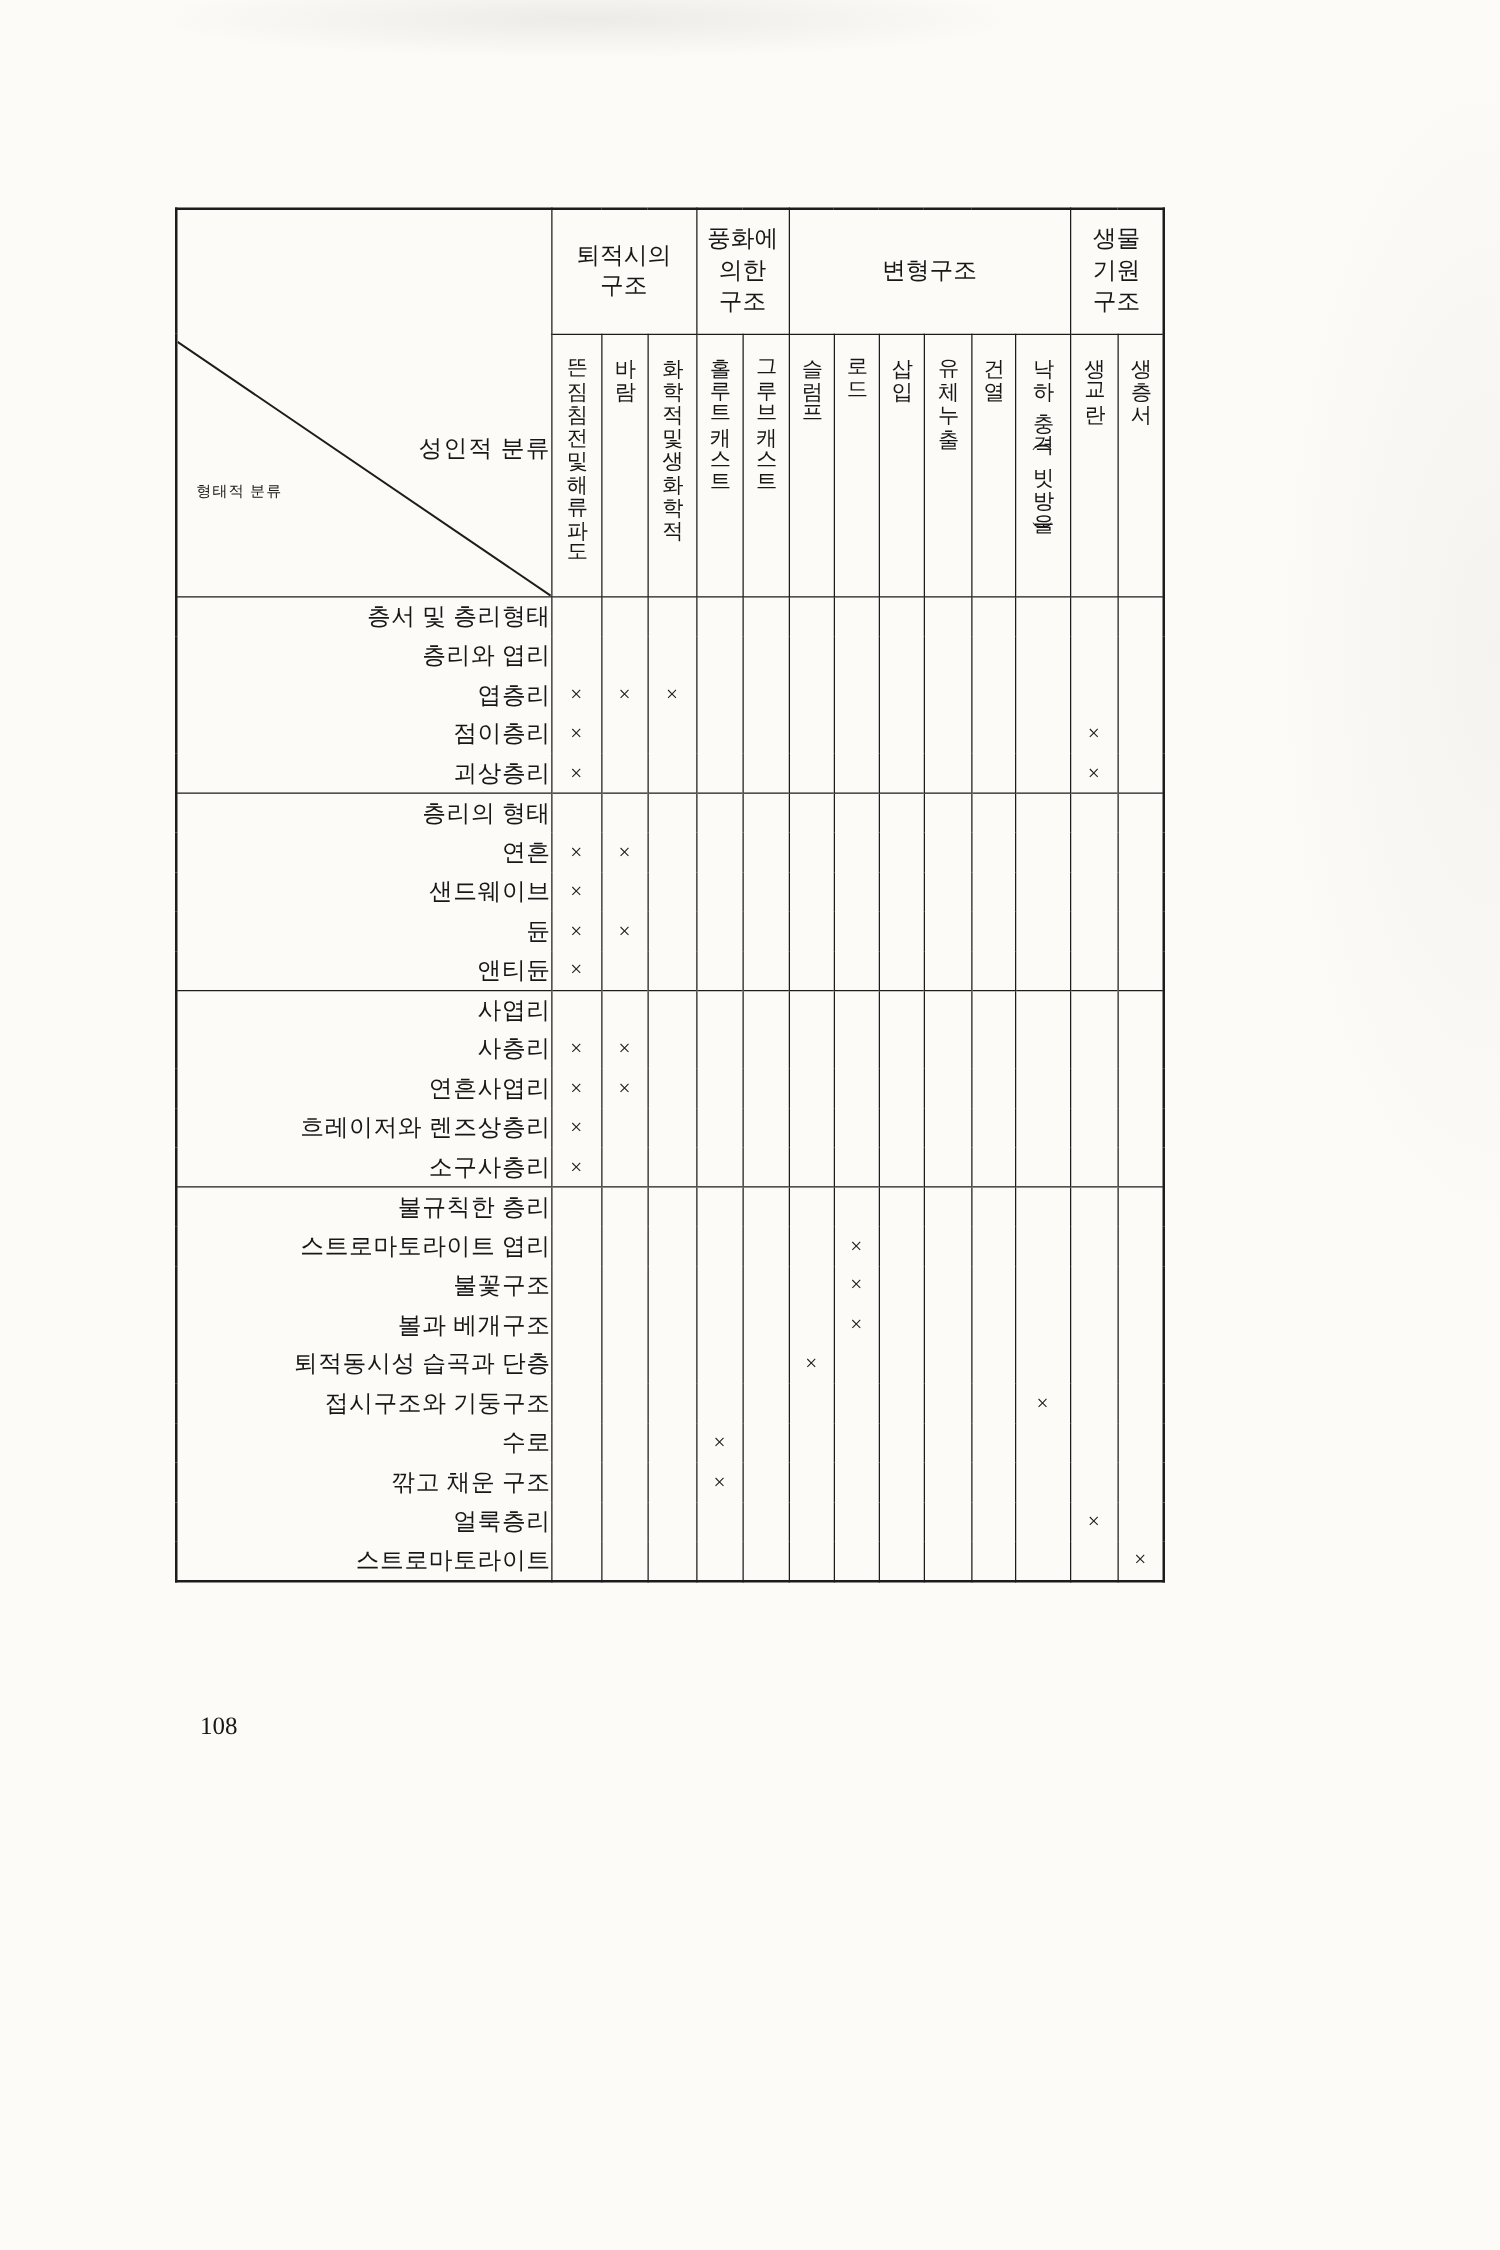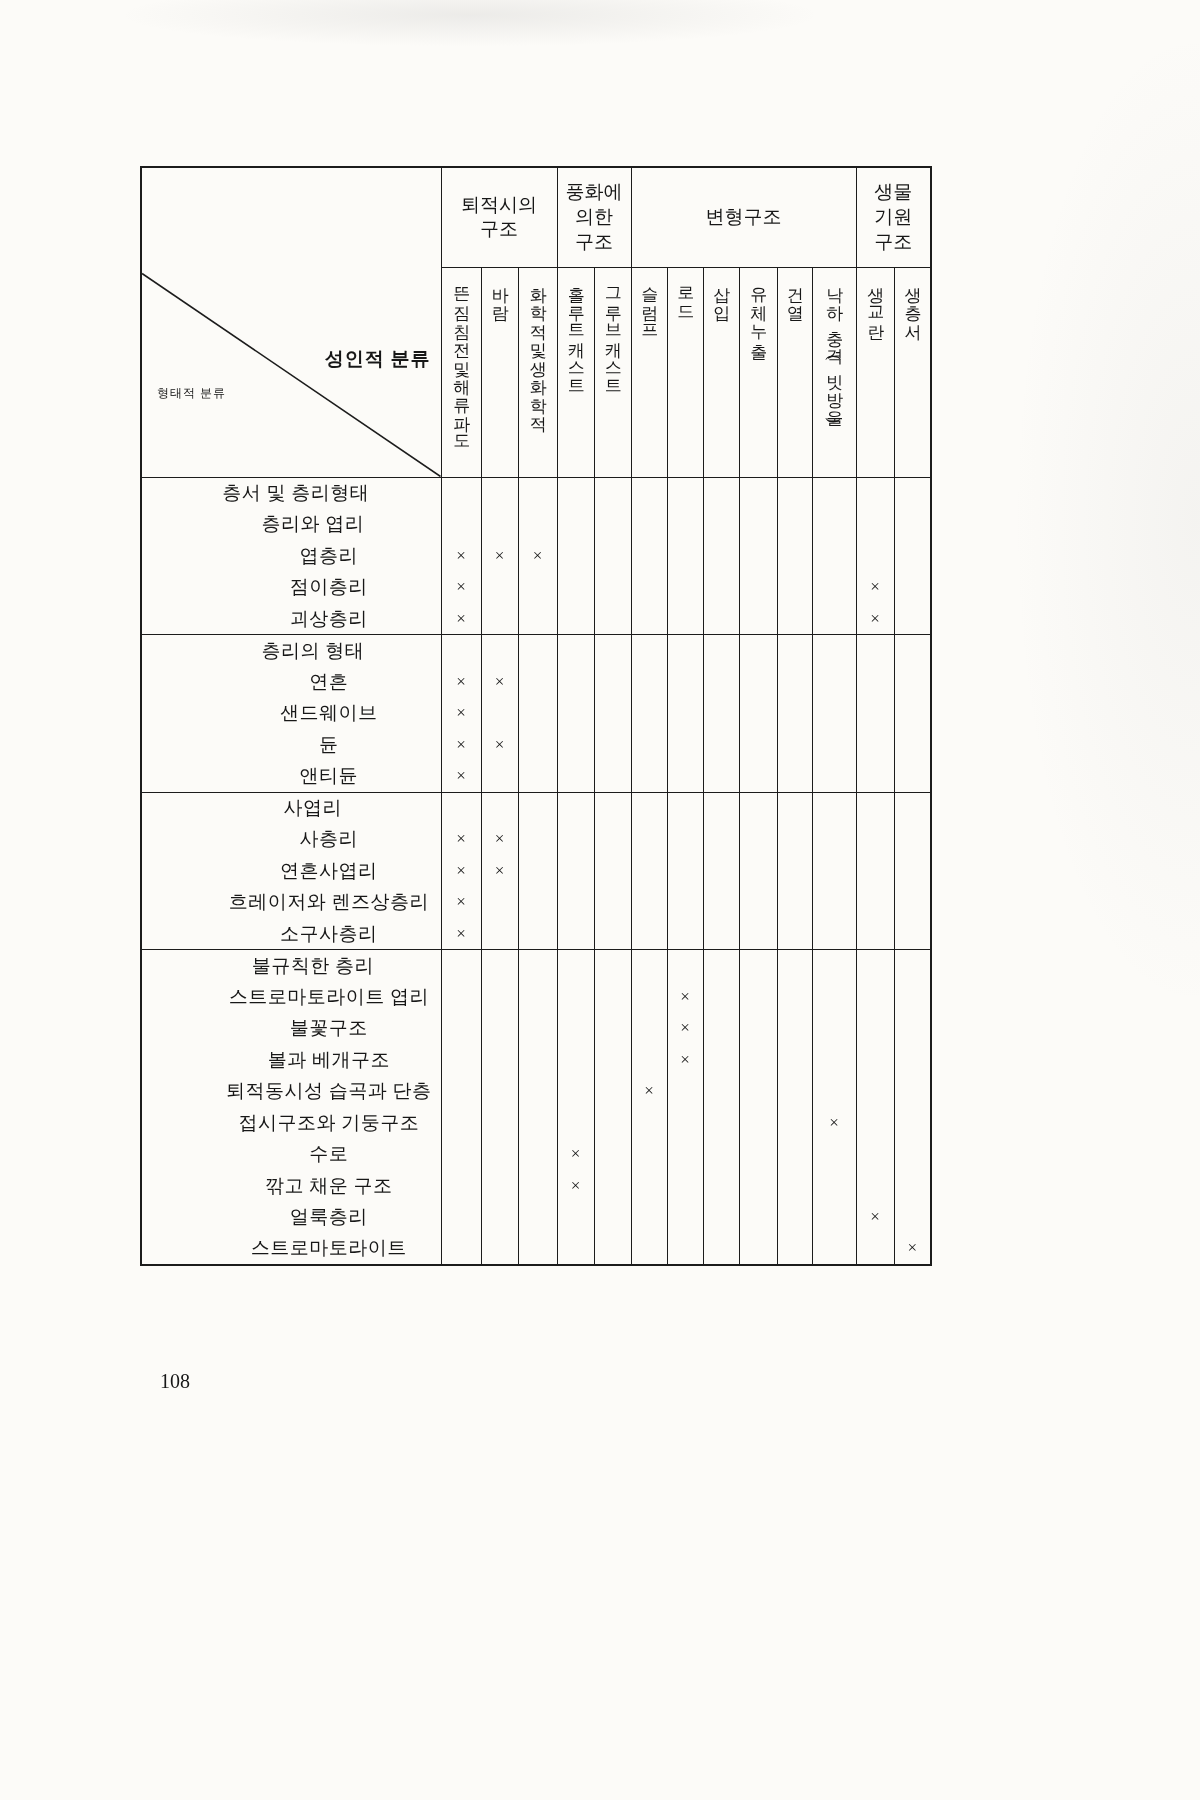--- a/index.html
+++ b/index.html
@@ -20,28 +20,28 @@
   col.cl  { width: 300px; }
   col.c0  { width: 40px; } col.c1 { width: 37px; } col.c2 { width: 39px; }
   col.c3  { width: 37px; } col.c4 { width: 37px; } col.c5 { width: 36px; }
   col.c6  { width: 36px; } col.c7 { width: 36px; } col.c8 { width: 38px; }
   col.c9  { width: 35px; } col.c10 { width: 44px; } col.c11 { width: 38px; }
   col.c12 { width: 37px; }
   thead th.ghead { height: 100px; vertical-align: middle; text-align: center;
                    font-size: 19px; line-height: 1.3; white-space: pre-line; }
   th.corner { position: relative; padding: 0; }
   .corner svg { position: absolute; inset: 0; width: 100%; height: 100%; display: block; }
-  .corner-tr { position: absolute; top: 178px; right: 10px; font-size: 19px; letter-spacing: 1px; font-weight: bold; }
+  .corner-tr { position: absolute; top: 178px; right: 0; font-size: 19px; letter-spacing: 1px; }
   .corner-bl { position: absolute; top: 217px; left: 15px; font-size: 12px; letter-spacing: 1px; }
   th.vhead { height: 210px; vertical-align: top; text-align: center; padding-top: 7px; }
   .vtext { display: inline-block; writing-mode: vertical-rl; text-orientation: mixed;
            font-size: 17px; line-height: 1.1; letter-spacing: 1.5px; }
   tbody td { border-top: 0; border-bottom: 0; height: 31.5px; font-size: 19px; }
   tbody tr.section-start td { border-top: 1.5px solid #1c1c1c; }
-  td.rlabel { text-align: center; white-space: nowrap; overflow: hidden; letter-spacing: .5px; }
+  td.rlabel { text-align: right; white-space: nowrap; overflow: hidden; letter-spacing: .5px; }
   td.rlabel.ind0 { padding-left: 9px; }
   td.rlabel.ind1 { padding-left: 43px; }
   td.rlabel.ind2 { padding-left: 75px; }
   td.dcell { text-align: center; font-size: 17px; }
   .pageno { position: absolute; left: 160px; top: 1370px; font-size: 20px; }
 </style>
 </head>
 <body>
 
 <div class="page">

